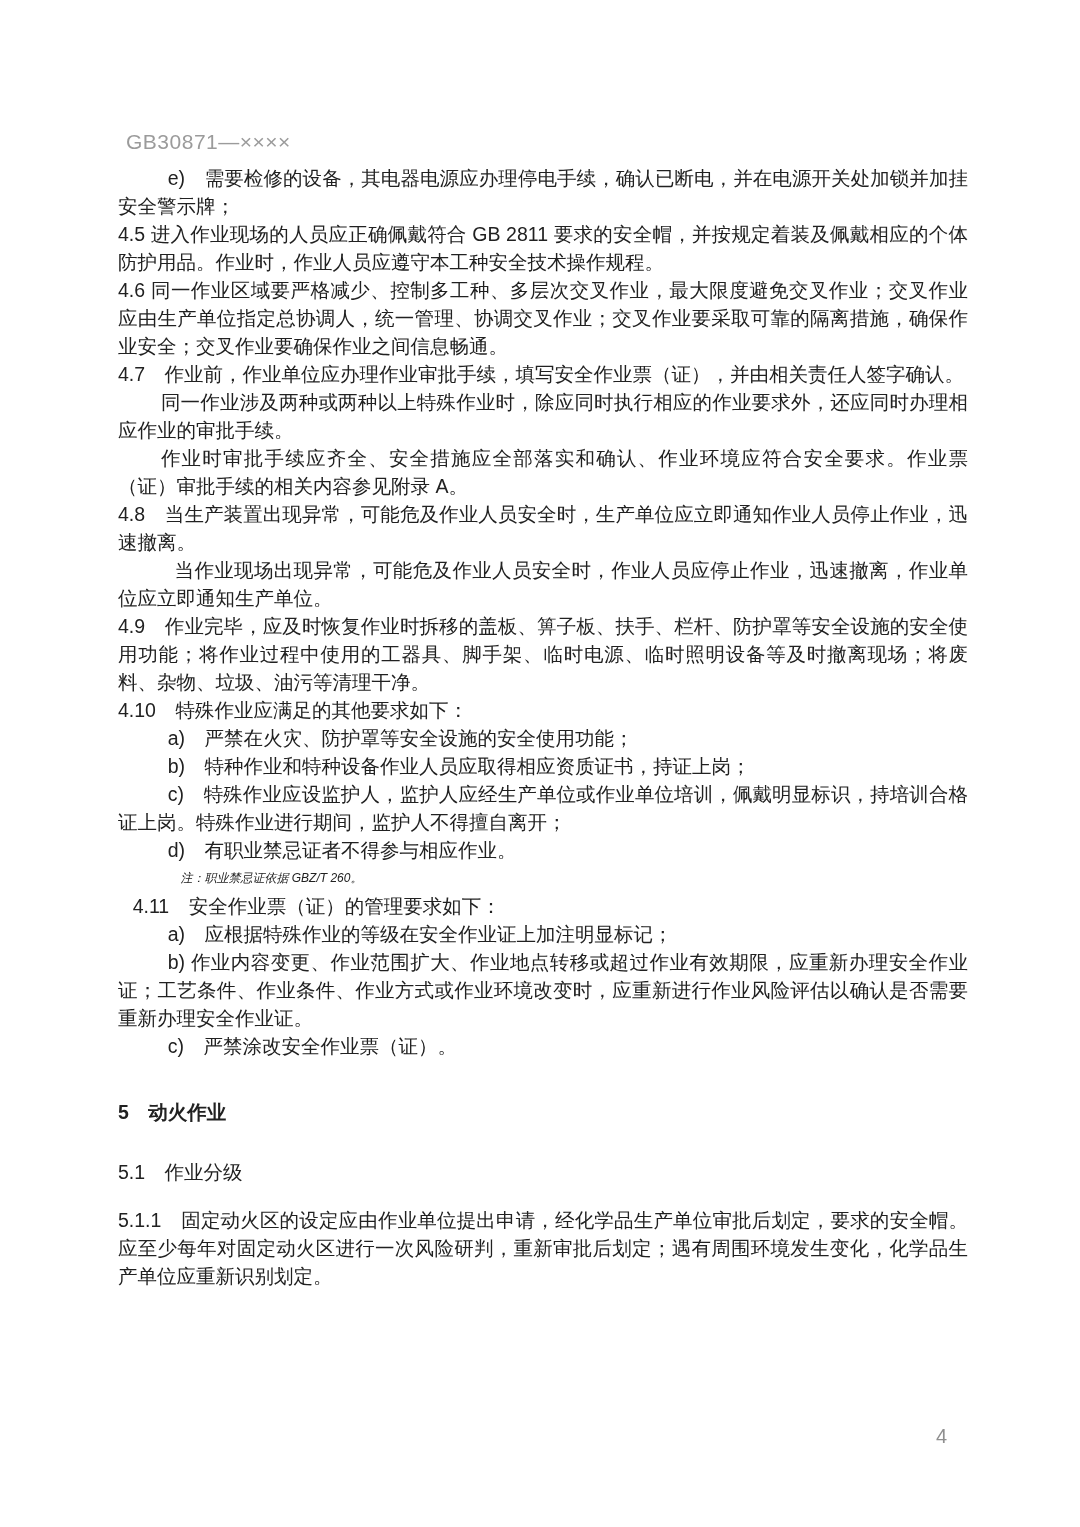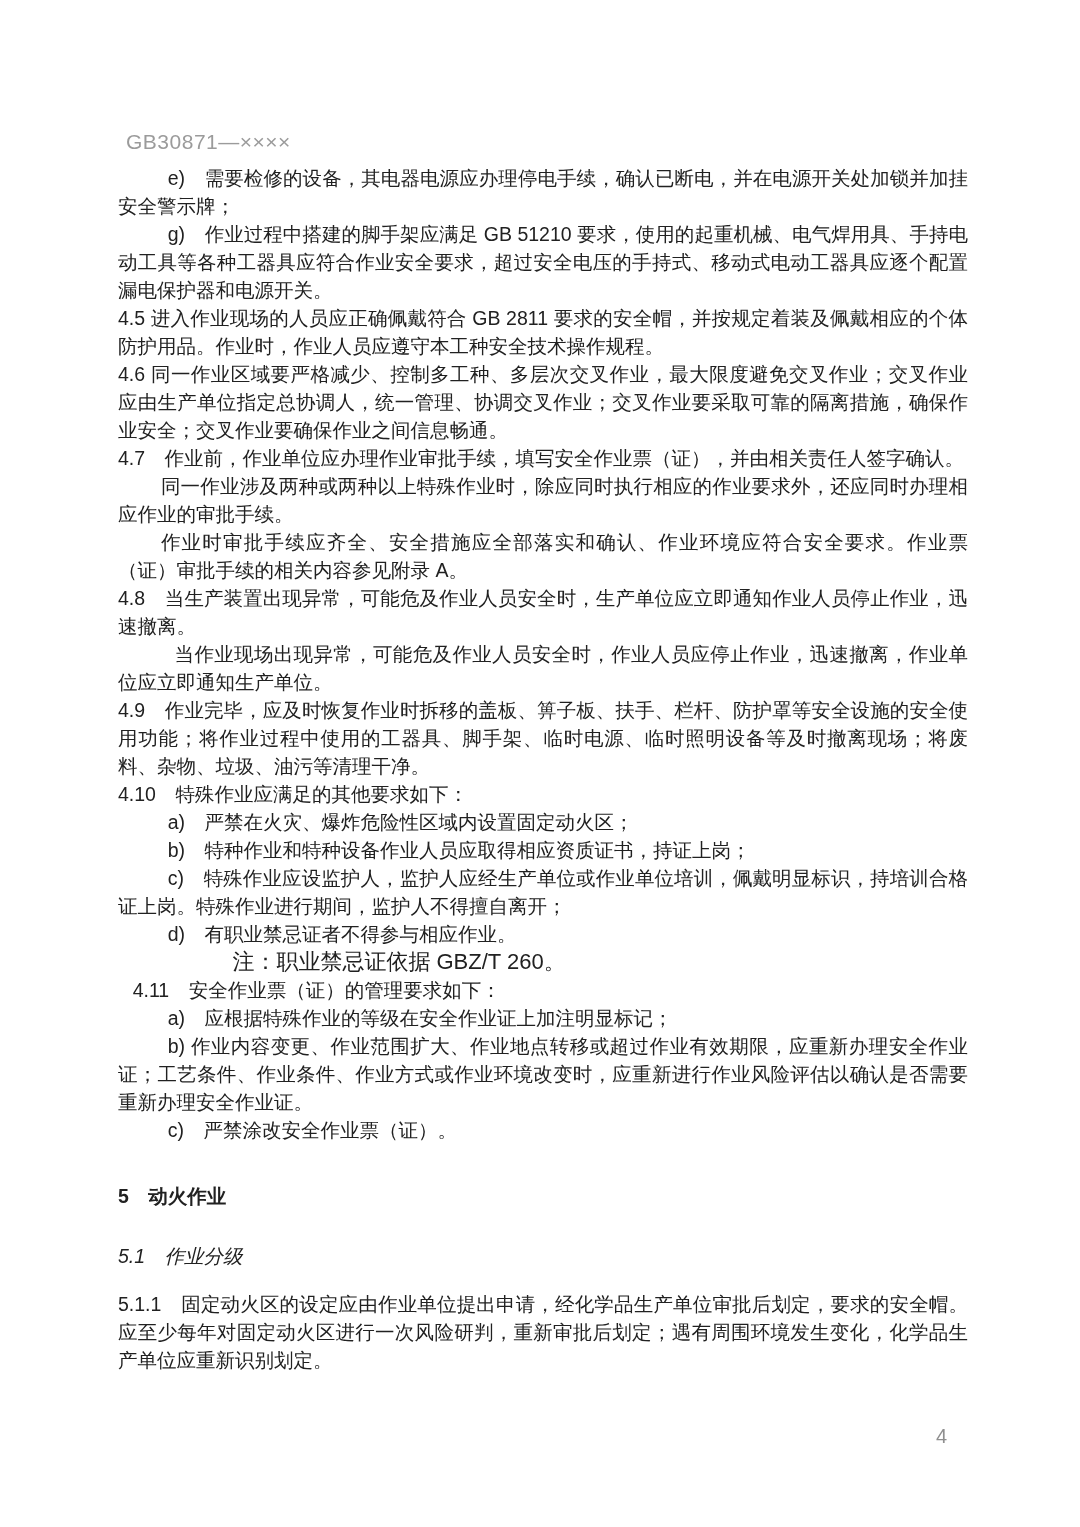--- a/index.html
+++ b/index.html
@@ -33,54 +33,53 @@
   .content p { margin: 0; padding: 0; }
   
   .li   { text-indent: 2.55em; }
   
   .pi   { text-indent: 2.2em; }
   
   .pi2  { text-indent: 2.9em; }
   
   .ni   { text-indent: 0.75em; }
   
-  .note { font-size: 22px; text-indent: 5.2em; line-height: 28px; }
+  .note { font-size: 12px; text-indent: 5.2em; line-height: 28px; font-style: italic; }
   
   .gap-l { margin-top: 38px !important; font-weight: bold; }
-  .gap-m { margin-top: 32px !important; font-style: italic; }
+  .gap-m { margin-top: 32px !important; }
   .gap-s { margin-top: 20px !important; }
   .page-num {
     position: absolute;
     left: 936px;
     top: 1422px;
     font-size: 20px;
     line-height: 28px;
     color: #8f8f8f;
   }
 </style>
 </head>
 <body>
 
 <div class="page">
 
   <div class="std-header">GB30871—××××</div>
 
   <div class="content">
     <p class="li">e)　需要检修的设备，其电器电源应办理停电手续，确认已断电，并在电源开关处加锁并加挂安全警示牌；</p>
-    <p class="li">g)　作业过程中搭建的脚手架应满足 GB 51210 要求，使用的起重机械、电气焊用具、手持电动工具等各种工器具应符合作业安全要求，超过安全电压的手持式、移动式电动工器具应逐个配置漏电保护器和电源开关。</p>
     <p>4.5 进入作业现场的人员应正确佩戴符合 GB 2811 要求的安全帽，并按规定着装及佩戴相应的个体防护用品。作业时，作业人员应遵守本工种安全技术操作规程。</p>
     <p>4.6 同一作业区域要严格减少、控制多工种、多层次交叉作业，最大限度避免交叉作业；交叉作业应由生产单位指定总协调人，统一管理、协调交叉作业；交叉作业要采取可靠的隔离措施，确保作业安全；交叉作业要确保作业之间信息畅通。</p>
     <p>4.7　作业前，作业单位应办理作业审批手续，填写安全作业票（证），并由相关责任人签字确认。</p>
     <p class="pi">同一作业涉及两种或两种以上特殊作业时，除应同时执行相应的作业要求外，还应同时办理相应作业的审批手续。</p>
     <p class="pi">作业时审批手续应齐全、安全措施应全部落实和确认、作业环境应符合安全要求。作业票（证）审批手续的相关内容参见附录 A。</p>
     <p>4.8　当生产装置出现异常，可能危及作业人员安全时，生产单位应立即通知作业人员停止作业，迅速撤离。</p>
     <p class="pi2">当作业现场出现异常，可能危及作业人员安全时，作业人员应停止作业，迅速撤离，作业单位应立即通知生产单位。</p>
     <p>4.9　作业完毕，应及时恢复作业时拆移的盖板、箅子板、扶手、栏杆、防护罩等安全设施的安全使用功能；将作业过程中使用的工器具、脚手架、临时电源、临时照明设备等及时撤离现场；将废料、杂物、垃圾、油污等清理干净。</p>
     <p>4.10　特殊作业应满足的其他要求如下：</p>
-    <p class="li">a)　严禁在火灾、爆炸危险性区域内设置固定动火区；</p>
+    <p class="li">a)　严禁在火灾、防护罩等安全设施的安全使用功能；</p>
     <p class="li">b)　特种作业和特种设备作业人员应取得相应资质证书，持证上岗；</p>
     <p class="li">c)　特殊作业应设监护人，监护人应经生产单位或作业单位培训，佩戴明显标识，持培训合格证上岗。特殊作业进行期间，监护人不得擅自离开；</p>
     <p class="li">d)　有职业禁忌证者不得参与相应作业。</p>
     <p class="note">注：职业禁忌证依据 GBZ/T 260。</p>
     <p class="ni">4.11　安全作业票（证）的管理要求如下：</p>
     <p class="li">a)　应根据特殊作业的等级在安全作业证上加注明显标记；</p>
     <p class="li">b) 作业内容变更、作业范围扩大、作业地点转移或超过作业有效期限，应重新办理安全作业证；工艺条件、作业条件、作业方式或作业环境改变时，应重新进行作业风险评估以确认是否需要重新办理安全作业证。</p>
     <p class="li">c)　严禁涂改安全作业票（证）。</p>
     <p class="gap-l">5　动火作业</p>
     <p class="gap-m">5.1　作业分级</p>

